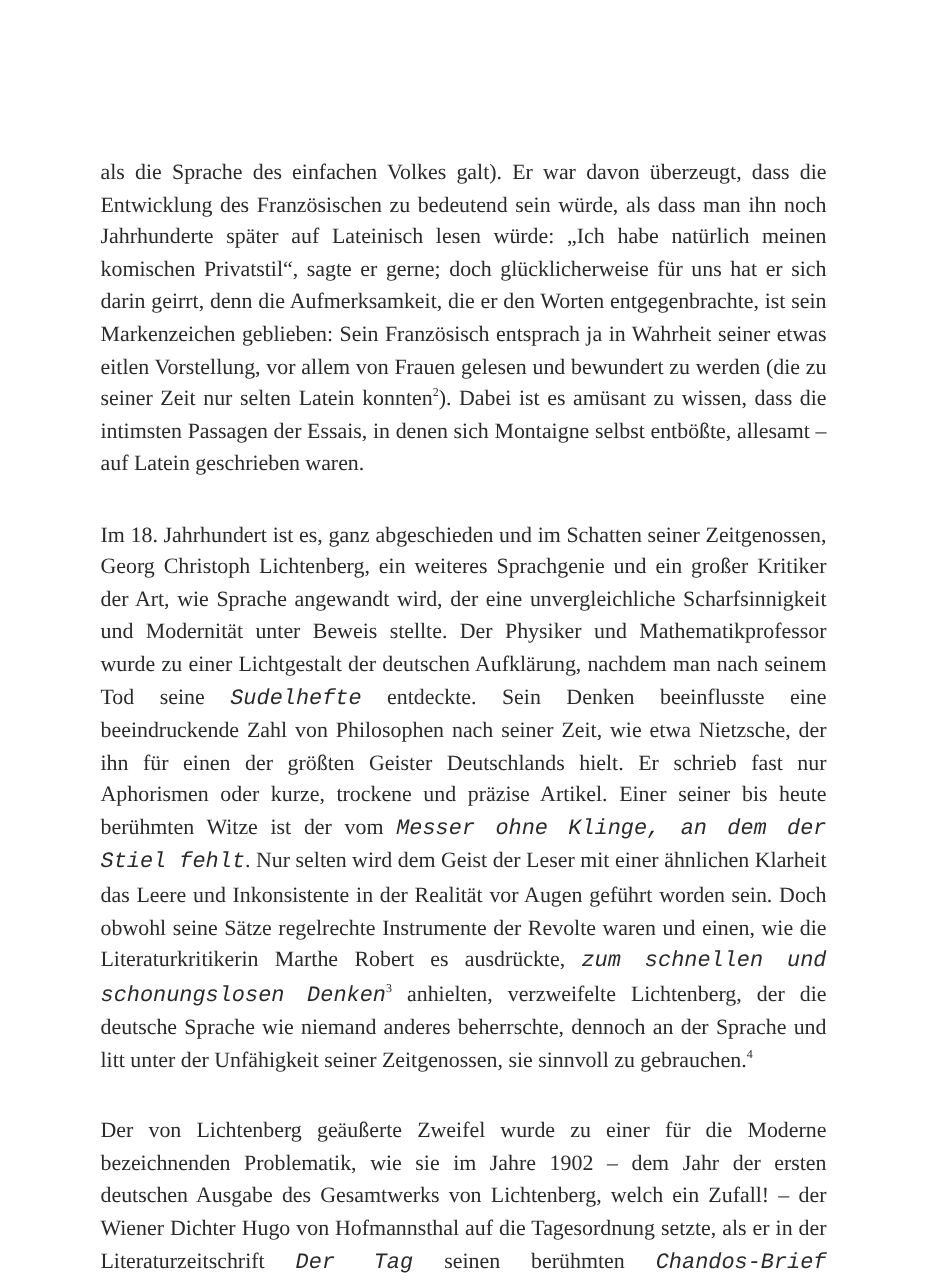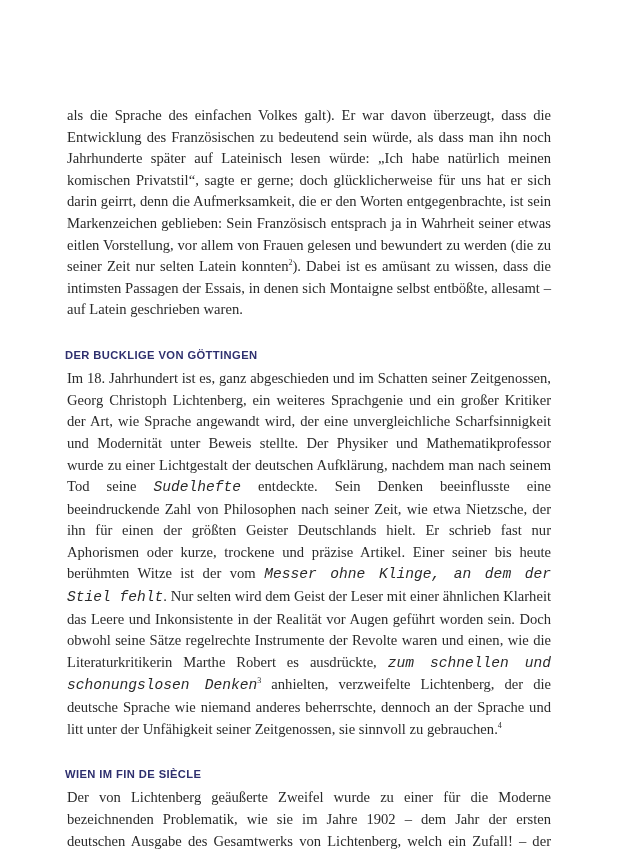--- a/index.html
+++ b/index.html
@@ -20,20 +20,18 @@
   sup { font-size: 8px; line-height: 0; vertical-align: super; }
 </style>
 </head>
 <body>
 
 <div class="page" style="color: rgb(42, 42, 42);">
   <p class="para"><span>als die Sprache des einfachen Volkes galt). Er war davon überzeugt, dass die Entwicklung des Französischen zu bedeutend sein würde, als dass man ihn noch Jahrhunderte später auf Lateinisch lesen würde: „Ich habe natürlich meinen komischen Privatstil“, sagte er gerne; doch glücklicherweise für uns hat er sich darin geirrt, denn die Aufmerksamkeit, die er den Worten entgegenbrachte, ist sein Markenzeichen geblieben: Sein Französisch entsprach ja in Wahrheit seiner etwas eitlen Vorstellung, vor allem von Frauen gelesen und bewundert zu werden (die zu seiner Zeit nur selten Latein konnten</span><sup>2</sup><span>). Dabei ist es amüsant zu wissen, dass die intimsten Passagen der Essais, in denen sich Montaigne selbst entbößte, allesamt – auf Latein geschrieben waren.</span></p>
 
   <div class="gap"></div>
 
-  <h2 class="heading" style="color: rgb(46, 47, 110);">DER BUCKLIGE VON GÖTTINGEN</h2>
   <p class="para"><span>Im 18. Jahrhundert ist es, ganz abgeschieden und im Schatten seiner Zeitgenossen, Georg Christoph Lichtenberg, ein weiteres Sprachgenie und ein großer Kritiker der Art, wie Sprache angewandt wird, der eine unvergleichliche Scharfsinnigkeit und Modernität un­ter Beweis stellte. Der Physiker und Mathematikprofessor wurde zu einer Lichtgestalt der deutschen Aufklärung, nachdem man nach seinem Tod seine </span><em>Sudelhefte</em><span> entdeckte. Sein Denken beeinflusste eine beeindruckende Zahl von Philosophen nach seiner Zeit, wie etwa Nietzsche, der ihn für einen der größten Geister Deutschlands hielt. Er schrieb fast nur Aphorismen oder kurze, trockene und präzise Artikel. Einer seiner bis heute berühmten Witze ist der vom </span><em>Messer ohne Klinge, an dem der Stiel fehlt</em><span>. Nur selten wird dem Geist der Leser mit einer ähnlichen Klarheit das Leere und Inkonsistente in der Realität vor Augen geführt worden sein. Doch obwohl seine Sätze regelrechte Instrumente der Revolte waren und einen, wie die Literaturkritikerin Marthe Robert es ausdrückte, </span><em>zum schnellen und schonungslosen Denken</em><sup>3</sup><span> anhielten, verzweifelte Lichtenberg, der die deutsche Sprache wie niemand anderes beherrschte, dennoch an der Sprache und litt unter der Unfähigkeit seiner Zeitgenossen, sie sinnvoll zu gebrauchen.</span><sup>4</sup></p>
 
   <div class="gap"></div>
 
-  <h2 class="heading" style="color: rgb(46, 47, 110);">WIEN IM FIN DE SIÈCLE</h2>
   <p class="para"><span>Der von Lichtenberg geäußerte Zweifel wurde zu einer für die Moderne bezeichnenden Problematik, wie sie im Jahre 1902 – dem Jahr der ersten deutschen Ausgabe des Gesamt­werks von Lichtenberg, welch ein Zufall! – der Wiener Dichter Hugo von Hofmannsthal auf die Tagesordnung setzte, als er in der Literaturzeitschrift </span><em>Der Tag</em><span> seinen berühmten </span><em>Chandos-Brief</em><span> veröffentlichte. Mit diesem Gründungstext eines neuen Abschnitts der Lite­raturgeschichte schwor Hofmannsthal, der damals als einer der brillantesten Dichter seiner Zeit galt, endgültig der Poesie ab und entschied sich für die Prosa, obwohl er mit seinen</span></p>
 </div>
 
 </body></html>

